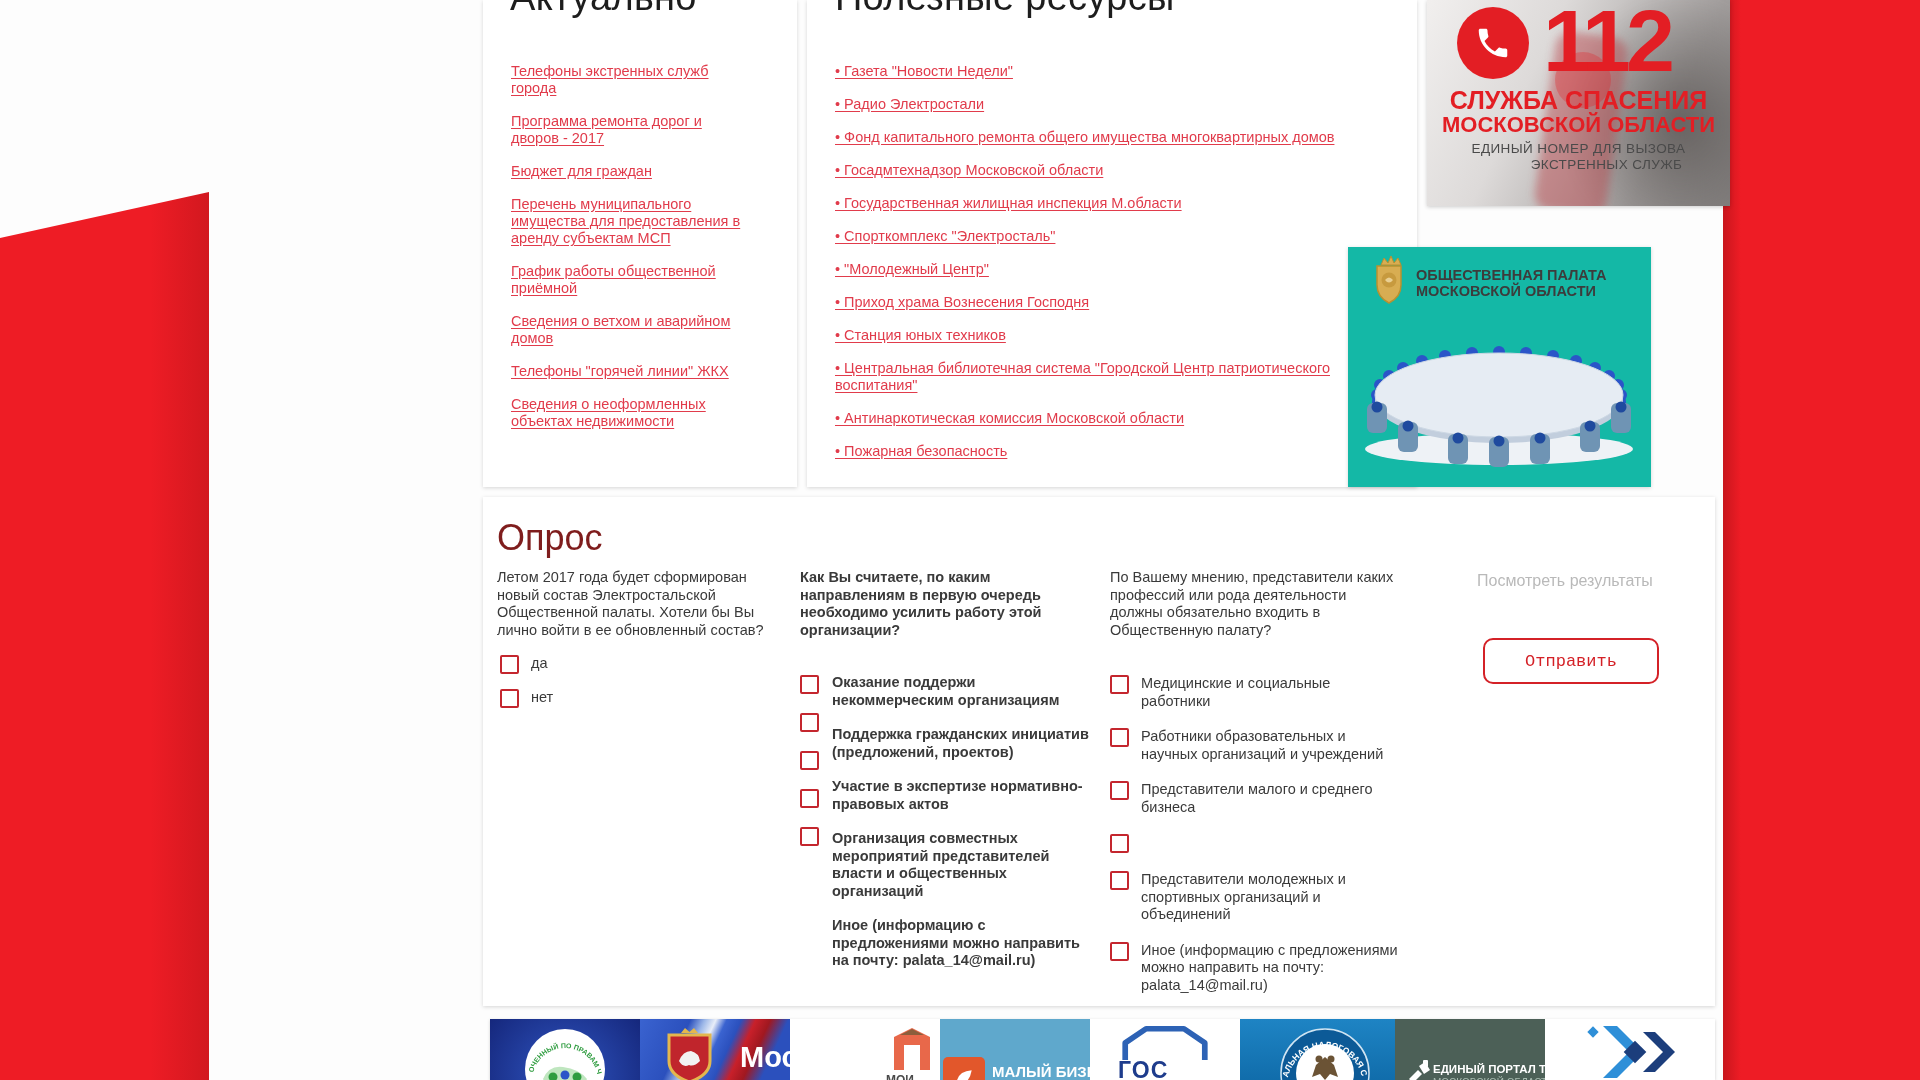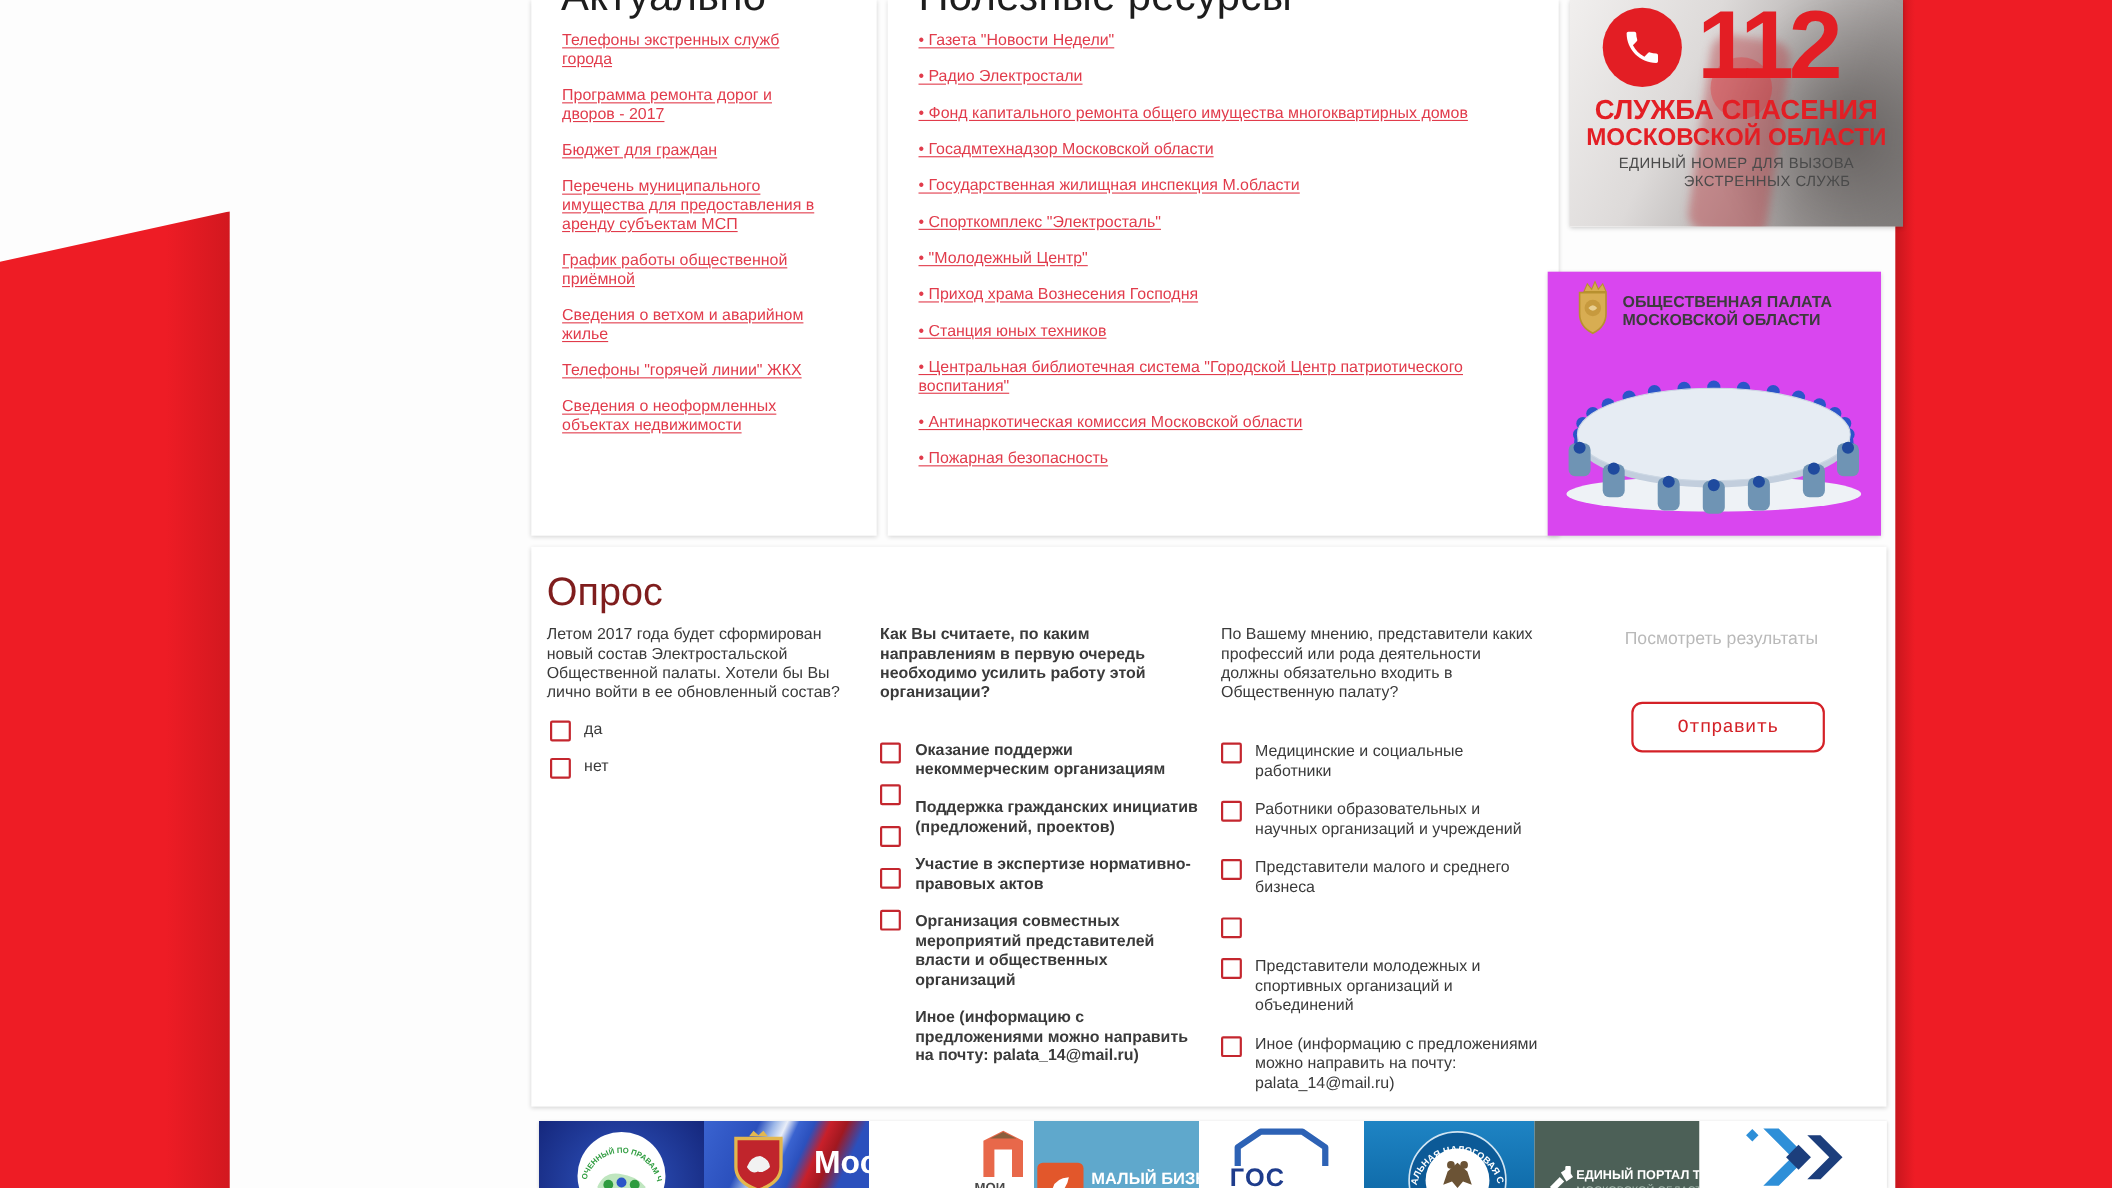--- a/index.html
+++ b/index.html
@@ -14,21 +14,21 @@
   .red-right{position:absolute;left:1723px;top:0;width:197px;height:1080px;
     background:linear-gradient(90deg,#c8161d 0,#ee1c25 9%);}
 
   
   .card{position:absolute;top:0;background:#fff;box-shadow:0 1px 4px rgba(0,0,0,.16);}
   .card h2{position:absolute;top:-24px;margin:0;font-size:38px;font-weight:500;color:#1d1d1d;white-space:nowrap;letter-spacing:.3px;}
   .card-actual{left:483px;width:314px;height:487px;}
   .card-actual h2{left:27px;}
   .card-res{left:807px;width:610px;height:487px;}
   .card-res h2{left:28px;}
-  .linklist{position:absolute;top:29px;}
+  .linklist{position:absolute;top:63px;}
   .card-actual .linklist{left:28px;width:238px;}
   .card-res .linklist{left:28px;width:565px;}
   .linklist a{display:block;margin-bottom:16px;color:#e13b4b;font-size:14.5px;line-height:17px;
     text-decoration:underline;text-underline-offset:2px;cursor:pointer;}
 
   
   .b112{position:absolute;left:1427px;top:0;width:303px;height:206px;overflow:hidden;
     background:linear-gradient(115deg,#f1efee 0%,#dddad9 35%,#a29e9d 75%,#8a8786 100%);
     box-shadow:0 1px 4px rgba(0,0,0,.2);}
   .b112 .hand{position:absolute;right:-30px;top:-10px;width:200px;height:240px;
@@ -39,21 +39,21 @@
     background:rgba(227,30,36,.30);}
   .b112 .callcircle{position:absolute;left:30px;top:7px;width:72px;height:72px;border-radius:50%;
     background:#e31e24;display:flex;align-items:center;justify-content:center;}
   .b112 .num{position:absolute;left:116px;top:-10px;font-size:88px;font-weight:700;color:#e31e24;letter-spacing:-5px;}
   .b112 .t1{position:absolute;left:0;top:86px;width:100%;text-align:center;font-size:25px;font-weight:700;color:#e31e24;}
   .b112 .t2{position:absolute;left:0;top:112px;width:100%;text-align:center;font-size:22px;font-weight:700;color:#e31e24;}
   .b112 .t3{position:absolute;left:0;top:141px;width:100%;text-align:center;font-size:13.5px;color:#4a4a4a;letter-spacing:.4px;}
   .b112 .t4{position:absolute;left:0;top:157px;width:100%;text-align:center;font-size:13.5px;color:#4a4a4a;letter-spacing:.4px;padding-left:28px;}
 
   
-  .palata{position:absolute;left:1407px;top:247px;width:303px;height:240px;background:#d946ef;
+  .palata{position:absolute;left:1348px;top:247px;width:303px;height:240px;background:#14b8a6;
     box-shadow:0 1px 4px rgba(0,0,0,.16);overflow:hidden;}
   .palata .crest{position:absolute;left:24px;top:8px;}
   .palata .ptxt{position:absolute;left:68px;top:20px;font-size:14.5px;font-weight:700;color:#3c3c3c;line-height:16px;}
   .palata .tableimg{position:absolute;left:10px;top:88px;}
 
   
   .poll{position:absolute;left:483px;top:497px;width:1232px;height:509px;background:#fff;
     box-shadow:0 1px 4px rgba(0,0,0,.16);}
   .poll h1{position:absolute;left:14px;top:20px;margin:0;font-size:36px;font-weight:400;color:#7f1d1d;}
   .qcol{position:absolute;top:72px;font-size:14.5px;line-height:17.5px;color:#3a3a3a;}
@@ -116,21 +116,21 @@
   <div class="red-right"></div>
 
   <section class="card card-actual">
     <h2>Актуально</h2>
     <nav class="linklist" id="actual-links">
         <a href="#">Телефоны экстренных служб города</a>
         <a href="#">Программа ремонта дорог и дворов - 2017</a>
         <a href="#">Бюджет для граждан</a>
         <a href="#">Перечень муниципального имущества для предоставления в аренду субъектам МСП</a>
         <a href="#">График работы общественной приёмной</a>
-        <a href="#">Сведения о ветхом и аварийном жилье</a>
+        <a href="#">Сведения о ветхом и аварийном домов</a>
         <a href="#">Телефоны "горячей линии" ЖКХ</a>
         <a href="#">Сведения о неоформленных объектах недвижимости</a>
       </nav>
   </section>
 
   <section class="card card-res">
     <h2>Полезные ресурсы</h2>
     <nav class="linklist" id="res-links">
         <a href="#">• Газета "Новости Недели"</a>
         <a href="#">• Радио Электростали</a>

